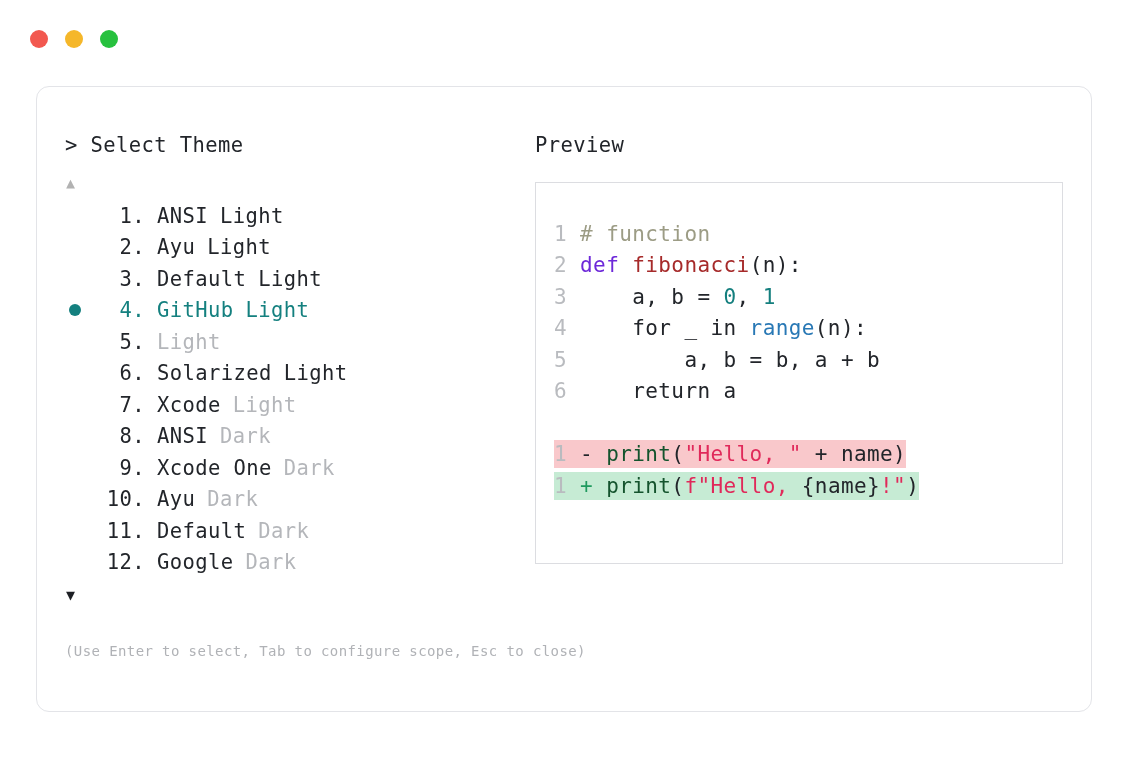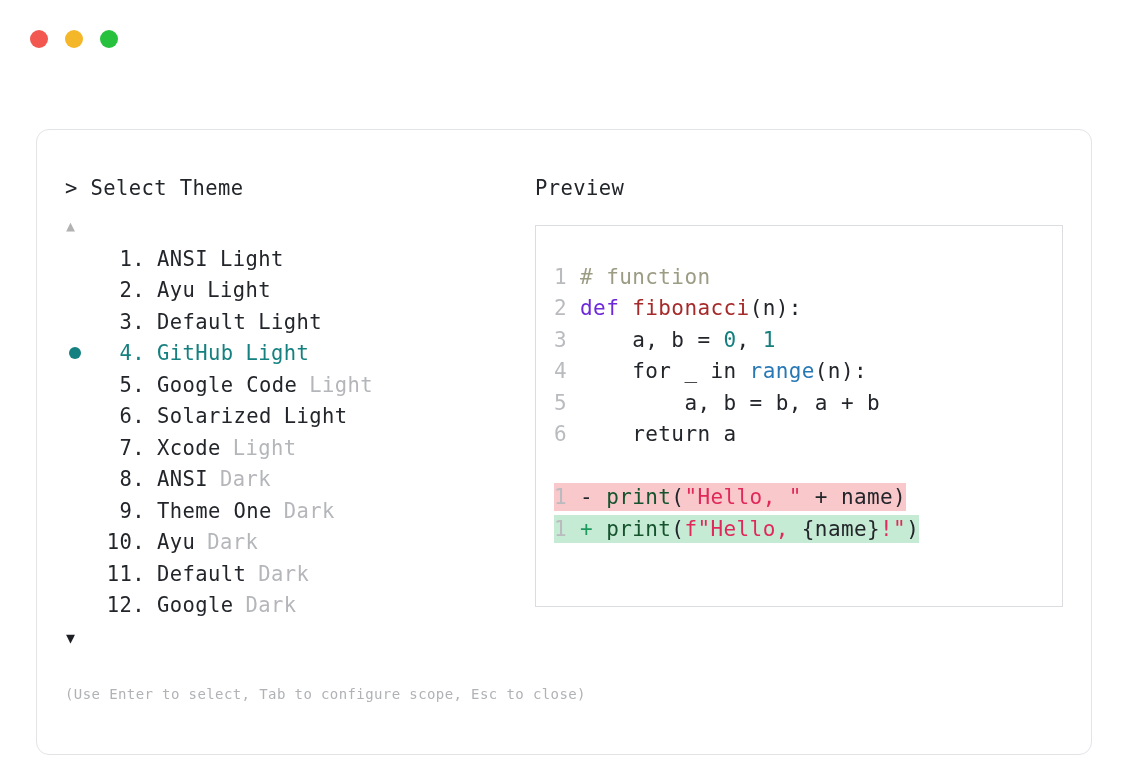--- a/index.html
+++ b/index.html
@@ -36,21 +36,20 @@
   .card {
     position: absolute;
     left: 36px;
     top: 86px;
     width: 1056px;
     height: 626px;
     box-sizing: border-box;
     border: 1.5px solid #e3e4e8;
     border-radius: 13px;
     background: #ffffff;
-    margin-top: 43px;
   }
 
   .card-inner {
     position: absolute;
     left: 28px;
     top: 0;
     right: 28px;
     bottom: 0;
   }
 
@@ -203,25 +202,25 @@
       <div class="col-left">
         <div class="section-title"><span>&gt;</span><span> </span><span>Select Theme</span></div>
 
         <span class="scroll-arrow arrow-up">▲</span>
 
         <ul class="theme-list" id="theme-list">
             <li class="theme-row"><span class="bullet-cell"></span><span class="idx">1.</span><span class="nm">ANSI</span><span class="sfx">Light</span></li>
             <li class="theme-row"><span class="bullet-cell"></span><span class="idx">2.</span><span class="nm">Ayu</span><span class="sfx">Light</span></li>
             <li class="theme-row"><span class="bullet-cell"></span><span class="idx">3.</span><span class="nm">Default</span><span class="sfx">Light</span></li>
             <li class="theme-row selected"><span class="bullet-cell"><span class="bullet" style="background: rgb(20, 128, 127);"></span></span><span class="idx">4.</span><span class="nm">GitHub</span><span class="sfx">Light</span></li>
-            <li class="theme-row"><span class="bullet-cell"></span><span class="idx">5.</span><span class="nm">Google Code</span><span class="sfx dim">Light</span></li>
+            <li class="theme-row"><span class="bullet-cell"></span><span class="idx">5.</span><span class="sfx dim">Light</span></li>
             <li class="theme-row"><span class="bullet-cell"></span><span class="idx">6.</span><span class="nm">Solarized</span><span class="sfx">Light</span></li>
             <li class="theme-row"><span class="bullet-cell"></span><span class="idx">7.</span><span class="nm">Xcode</span><span class="sfx dim">Light</span></li>
             <li class="theme-row"><span class="bullet-cell"></span><span class="idx">8.</span><span class="nm">ANSI</span><span class="sfx dim">Dark</span></li>
-            <li class="theme-row"><span class="bullet-cell"></span><span class="idx">9.</span><span class="nm">Theme One</span><span class="sfx dim">Dark</span></li>
+            <li class="theme-row"><span class="bullet-cell"></span><span class="idx">9.</span><span class="nm">Xcode One</span><span class="sfx dim">Dark</span></li>
             <li class="theme-row"><span class="bullet-cell"></span><span class="idx">10.</span><span class="nm">Ayu</span><span class="sfx dim">Dark</span></li>
             <li class="theme-row"><span class="bullet-cell"></span><span class="idx">11.</span><span class="nm">Default</span><span class="sfx dim">Dark</span></li>
             <li class="theme-row"><span class="bullet-cell"></span><span class="idx">12.</span><span class="nm">Google</span><span class="sfx dim">Dark</span></li>
           </ul>
 
         <span class="scroll-arrow arrow-down">▼</span>
       </div>
 
       <div class="col-right">
         <div class="section-title">Preview</div>

